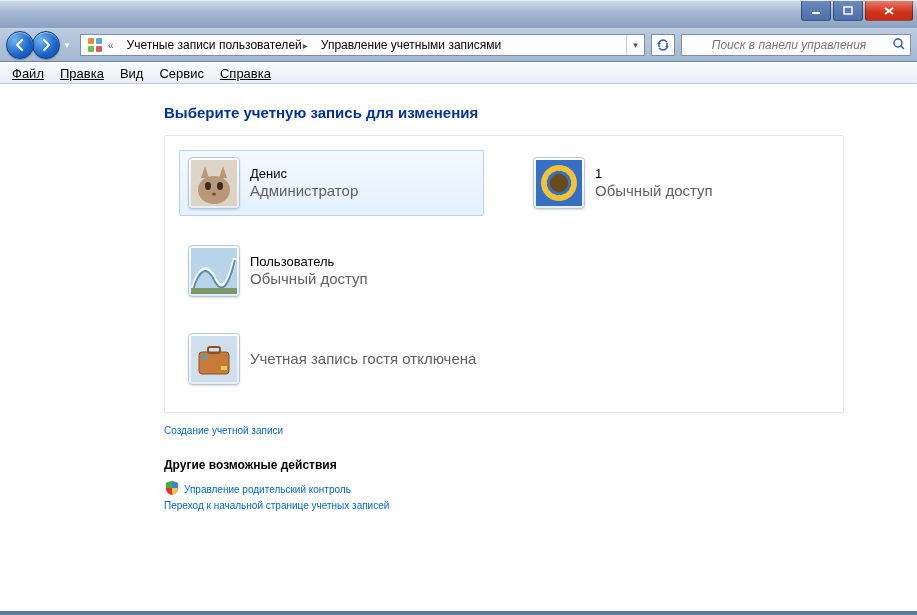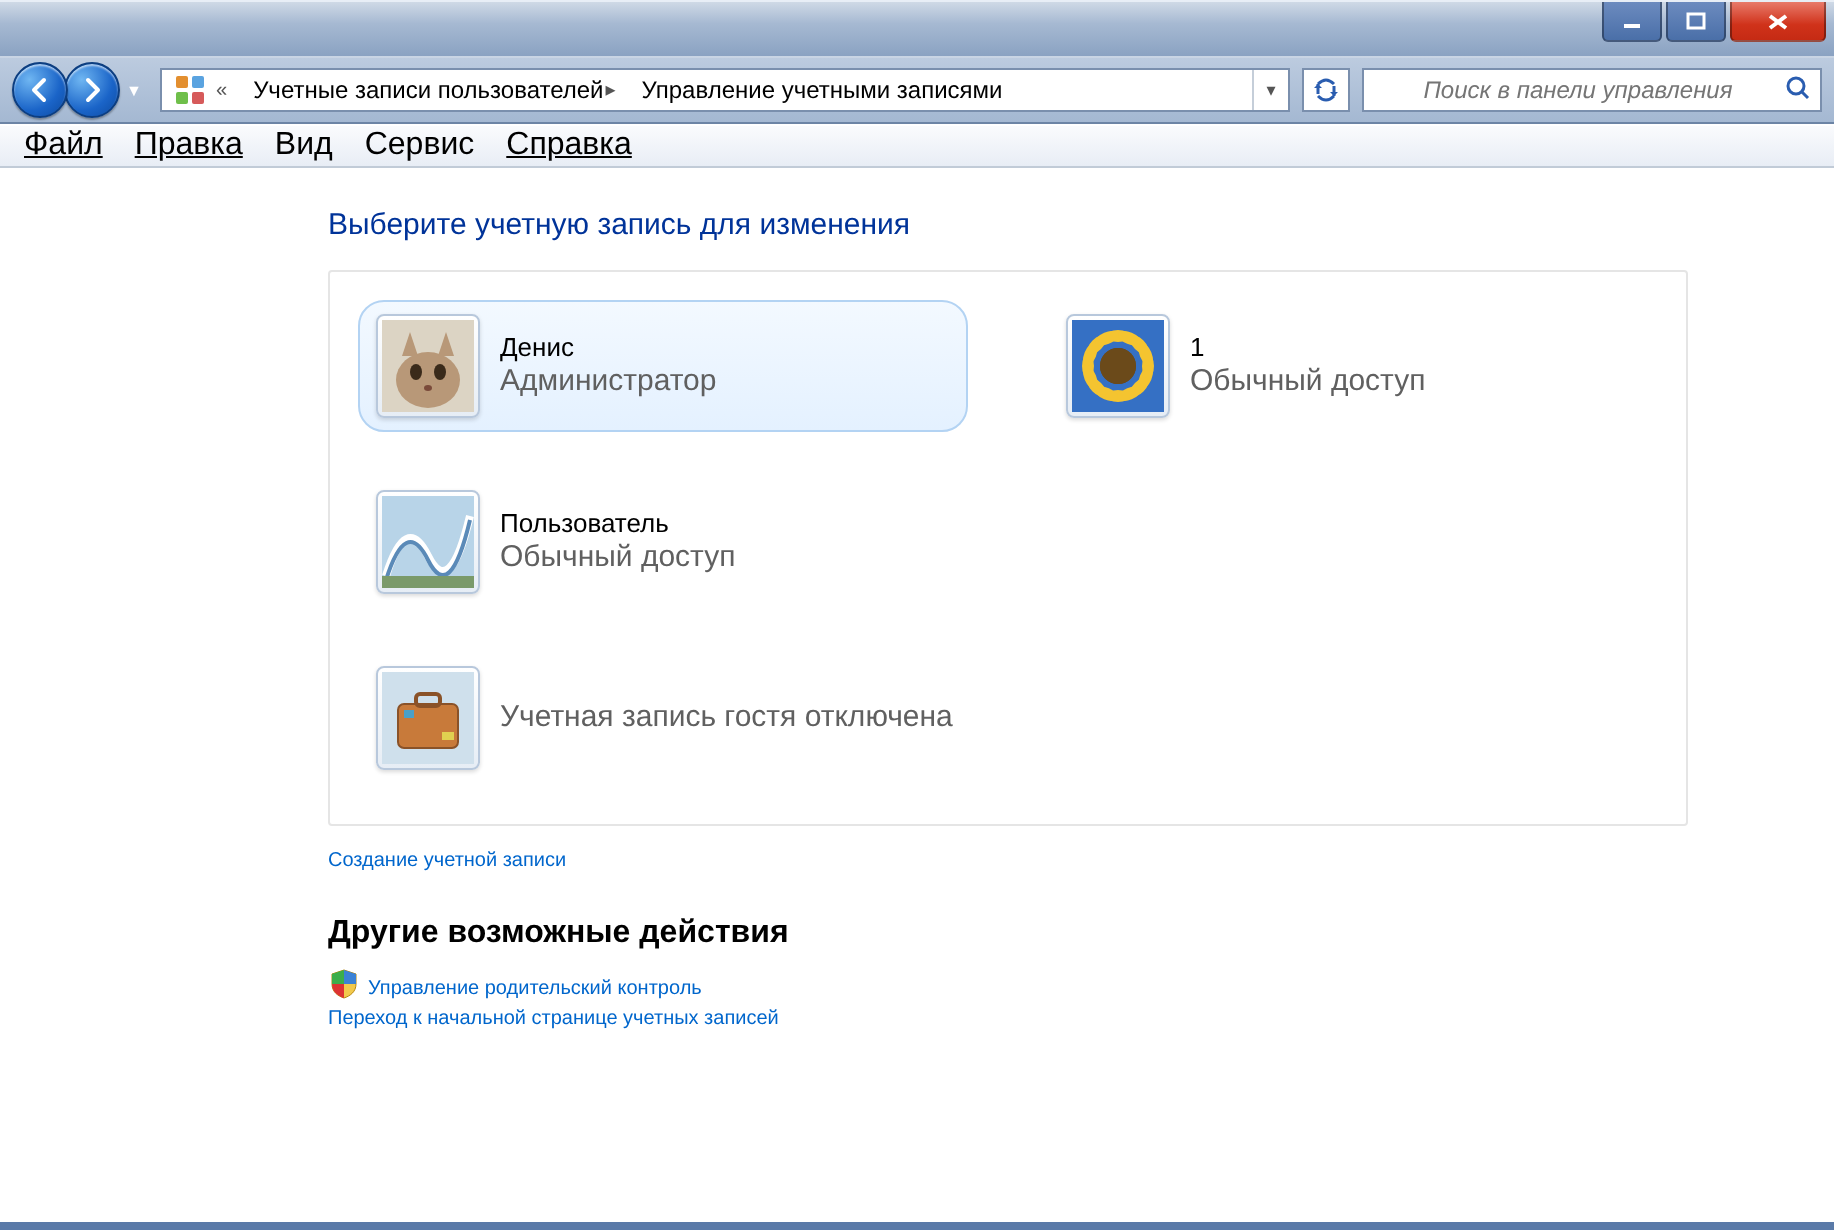--- a/index.html
+++ b/index.html
@@ -131,21 +131,21 @@
 
   
   .menu-bar {
     height: 22px;
     background: linear-gradient(to bottom, #fafbfd 0%, #e8edf5 100%);
     border-bottom: 1px solid #c1cbd7;
     border-top: 1px solid #fff;
     display:flex;
     align-items:center;
     padding: 0 4px;
-    font-size: 16px;
+    font-size: 13px;
   }
   .menu-item {
     padding: 2px 8px;
     color: #000;
     cursor: default;
   }
   .menu-item u { text-decoration: underline; }
 
   
   .content-area {
@@ -154,21 +154,21 @@
     padding: 20px 0 0 0;
     position: relative;
     overflow: auto;
   }
   .content-inner {
     margin: 0 0 0 164px;
     width: 680px;
   }
   h1.page-title {
     font-size: 15px;
-    font-weight: normal;
+    font-weight: bold;
     color: #003399;
     margin: 0 0 14px 0;
   }
   .accounts-panel {
     border: 1px solid #e5e5e5;
     border-radius: 2px;
     padding: 14px 14px 20px 14px;
     margin-bottom: 12px;
   }
   .accounts-grid {
@@ -176,21 +176,21 @@
     grid-template-columns: 1fr 1fr;
     column-gap: 40px;
     row-gap: 22px;
   }
   .account-tile {
     display:flex;
     align-items:center;
     gap: 10px;
     padding: 6px 8px;
     border: 1px solid transparent;
-    border-radius: 13px;
+    border-radius: 2px;
     cursor: pointer;
   }
   .account-tile.selected {
     background: linear-gradient(to bottom, #f3f9ff 0%, #e4f1ff 100%);
     border: 1px solid #b3d3f3;
   }
   .avatar-frame {
     width: 52px; height: 52px;
     border: 1px solid #b8c8dc;
     border-radius: 4px;
@@ -207,21 +207,21 @@
   .acct-text .acct-role { font-size: 15px; color: #606060; line-height:1.3; }
 
   .link-row {
     color: #0066cc;
     font-size: 10px;
     margin: 4px 0;
     cursor: pointer;
   }
   .section-head {
     font-weight: bold;
-    font-size: 16px;
+    font-size: 12px;
     color: #000;
     margin: 22px 0 8px 0;
   }
   .shield-icon {
     width: 16px; height: 16px;
     display: inline-block;
     vertical-align: -3px;
     margin-right: 4px;
   }
 

